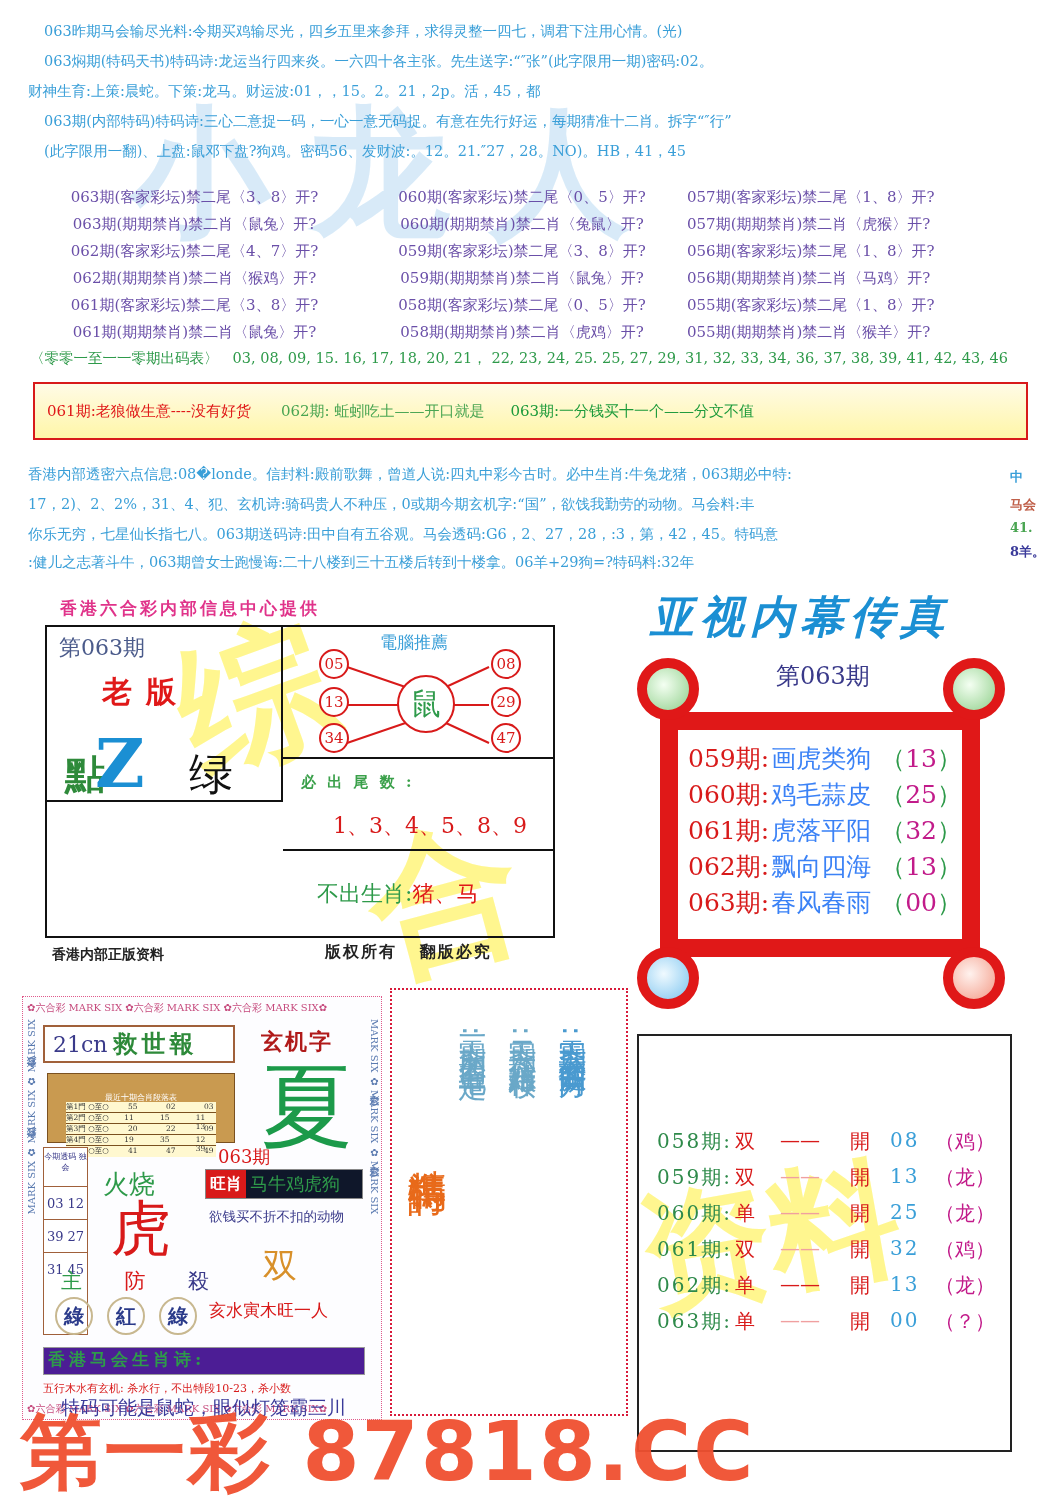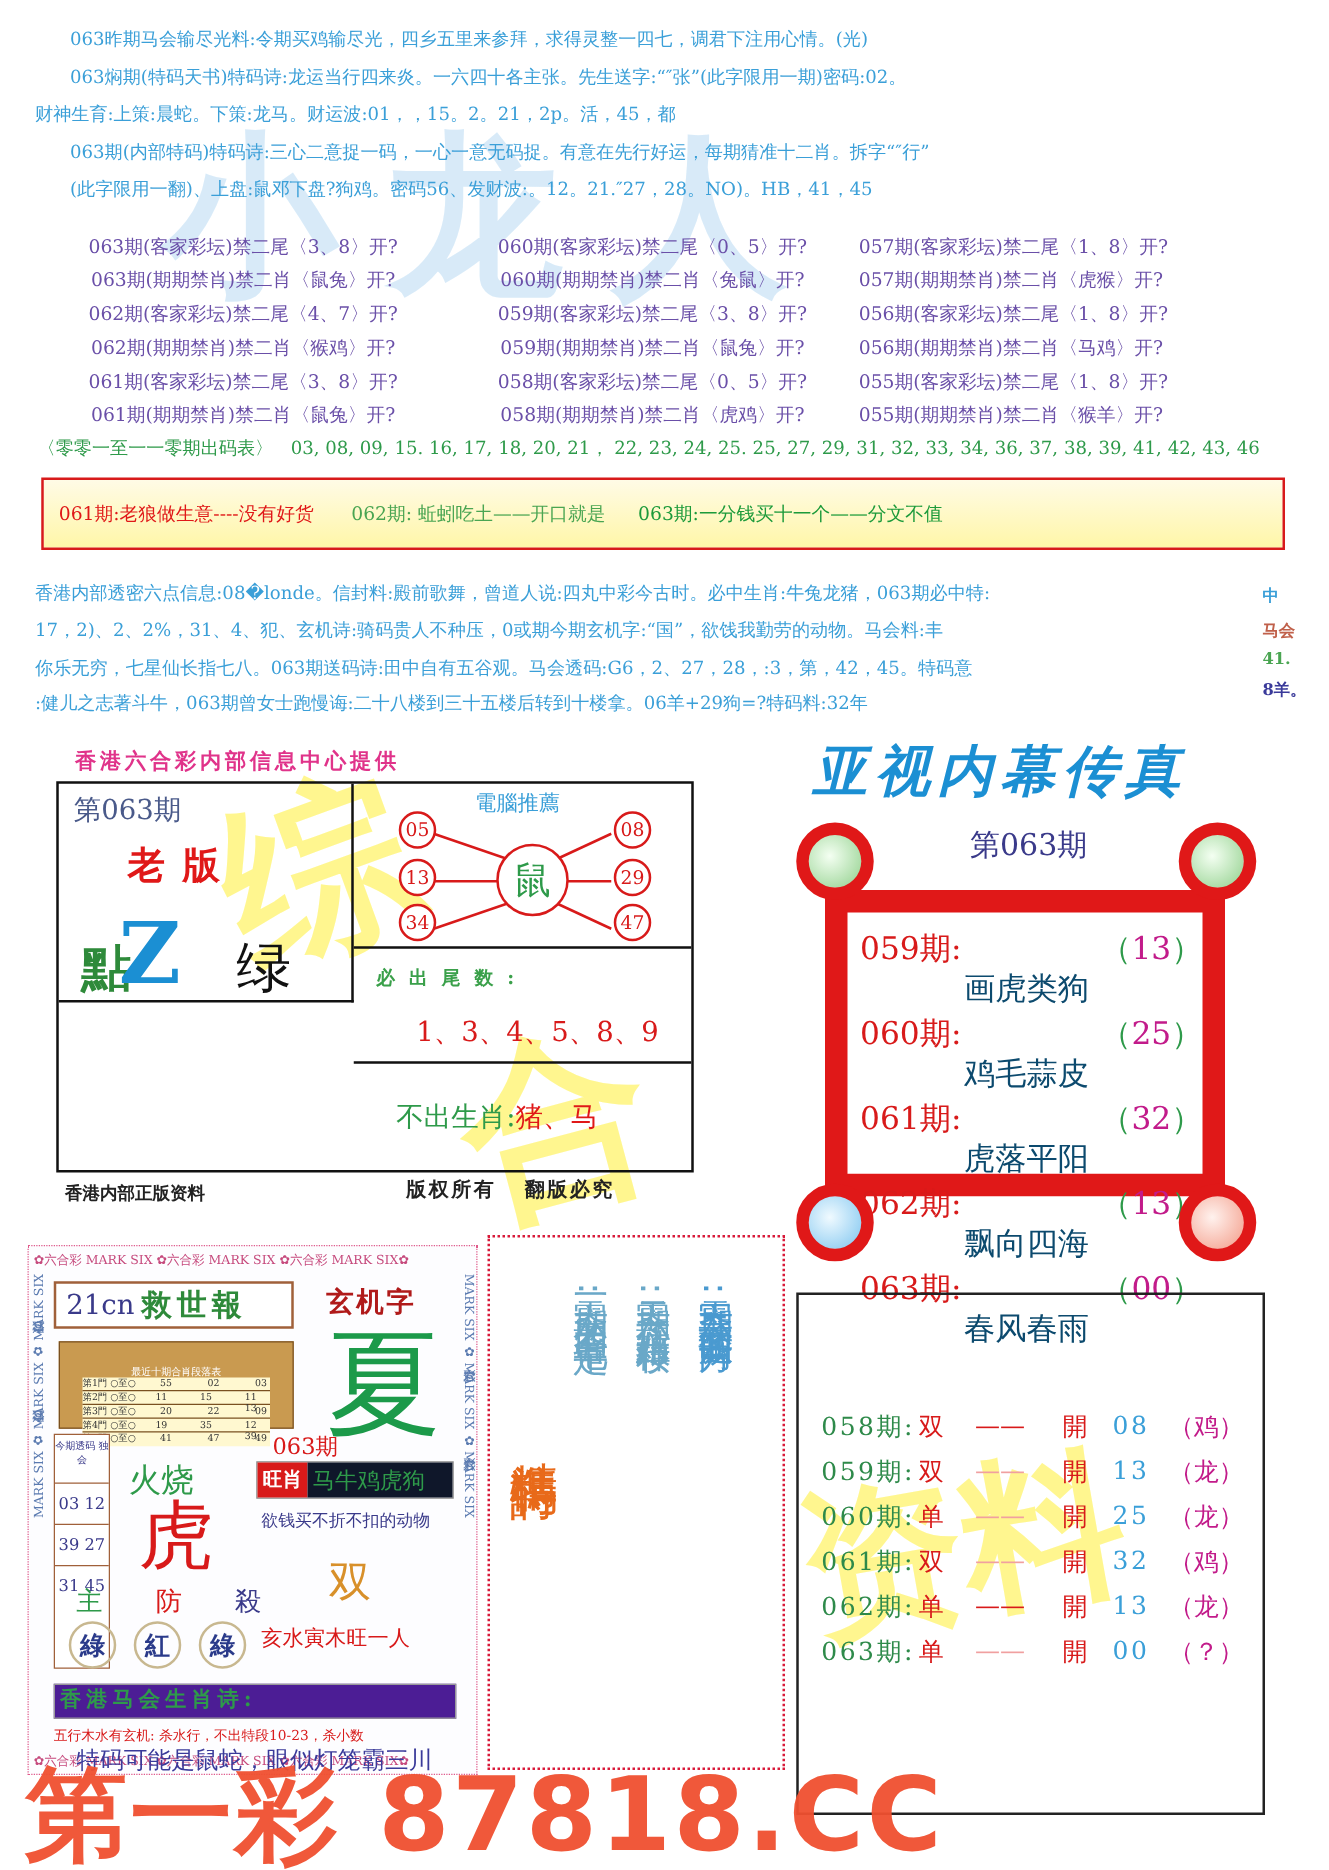--- a/index.html
+++ b/index.html
@@ -1,21 +1,21 @@
 <!DOCTYPE html>
 <html><head>
 <meta charset="utf-8">
 <style>
   * { box-sizing: border-box; margin: 0; padding: 0; }
   body { width: 1063px; height: 1496px; background: #ffffff; position: relative; overflow: hidden; font-family: "DejaVu Serif", serif; }
   .abs { position: absolute; }
   .bgmark { position: absolute; color: #cfe6f7; font-family: "DejaVu Sans", sans-serif; font-weight: bold; font-size: 140px; left: 130px; top: 80px; letter-spacing: 40px; opacity: 0.8; z-index: 0; }
   .ymark { position: absolute; color: #fff46a; font-family: "DejaVu Sans", sans-serif; font-weight: bold; opacity: 0.75; z-index: 1; font-size: 110px; }
   .layer { position: relative; z-index: 2; }
-  .top-line { position: absolute; left: 56px; font-size: 14.5px; color: #3a9fd8; white-space: nowrap; }
+  .top-line { position: absolute; left: 44px; font-size: 14.5px; color: #3a9fd8; white-space: nowrap; }
   .grid-line { position: absolute; left: 32px; font-size: 15px; color: #6a4fa8; white-space: nowrap; text-align: center; }
   .grid-line span { display: inline-block; }
   .codes-row { position: absolute; left: 30px; top: 349px; font-size: 14.5px; color: #2e9a4a; white-space: nowrap; }
   .codes-row .lbl { margin-right: 14px; }
   .banner { position: absolute; left: 33px; top: 382px; width: 995px; height: 58px; border: 2px solid #d81a1a; background: linear-gradient(#fffbe6, #fff6a8); display: flex; align-items: center; padding-left: 12px; font-size: 15px; white-space: nowrap; }
   .banner .b1 { color: #e01818; margin-right: 30px; }
   .banner .b2 { color: #4aa552; margin-right: 26px; }
   .banner .b3 { color: #1c9a3a; }
   .info-line { position: absolute; left: 28px; font-size: 14.5px; color: #3a9fd8; white-space: nowrap; }
   .side-note { position: absolute; left: 1010px; font-size: 13px; font-weight: bold; }
@@ -26,21 +26,21 @@
   .hk-right-top { position: absolute; left: 236px; top: 0; width: 270px; height: 132px; border-bottom: 2px solid #111; }
   .hk-right-mid { position: absolute; left: 236px; top: 132px; width: 270px; height: 92px; border-bottom: 2px solid #111; }
   .hk-right-bot { position: absolute; left: 236px; top: 224px; width: 270px; height: 87px; }
   .ball { position: absolute; width: 30px; height: 30px; border: 2px solid #d81a1a; border-radius: 50%; color: #d81a1a; font-size: 15px; display: flex; align-items: center; justify-content: center; background: #fff; }
   .bigball { position: absolute; width: 58px; height: 58px; border: 2px solid #d81a1a; border-radius: 50%; color: #2e9a4a; font-size: 30px; display: flex; align-items: center; justify-content: center; background: #fff; font-family: "DejaVu Sans", sans-serif; }
   .asia-title { position: absolute; left: 650px; top: 588px; font-size: 44px; color: #1b8fd3; font-family: "DejaVu Serif", serif; font-weight: bold; letter-spacing: 6px; font-style: italic; }
   .frame { position: absolute; left: 660px; top: 712px; width: 320px; height: 245px; border: 18px solid #e01818; background: #fff; }
   .corner { position: absolute; width: 62px; height: 62px; border-radius: 50%; border: 10px solid #e01818; }
   .frame-row { font-size: 25px; display: flex; white-space: nowrap; margin-bottom: 3px; }
   .frame-row .p { color: #d81a1a; }
-  .frame-row .t { color: #0c4a6e; margin-left: 2px; width: 140px; margin-top: 32px; }
+  .frame-row .t { color: #3b82f6; margin-left: 2px; width: 140px; }
   .frame-row .n { color: #2e9a4a; }
   .frame-row .n b { color: #c21b8a; font-weight: normal; }
   .ms-box { position: absolute; left: 22px; top: 996px; width: 360px; height: 424px; border: 1px dotted #e05a8a; background: #fdfdff; }
   .ms-strip { position: absolute; font-size: 10px; color: #c64a7d; white-space: nowrap; font-family: "DejaVu Serif", serif; }
   .vstrip { position: absolute; writing-mode: vertical-rl; font-size: 10px; color: #5a7ab0; white-space: nowrap; }
   .poem-box { position: absolute; left: 390px; top: 988px; width: 238px; height: 428px; border: 2px dotted #d81a3a; }
   .vcol { position: absolute; writing-mode: vertical-rl; font-size: 28px; color: #3a8fd0; font-family: "DejaVu Sans", sans-serif; letter-spacing: 2px; line-height: 1; }
   .pig-box { position: absolute; left: 637px; top: 1034px; width: 375px; height: 418px; border: 2px solid #222; }
   .pig-title { position: absolute; left: 40px; top: 30px; font-size: 27px; color: #d81a1a; font-weight: bold; letter-spacing: 6px; font-family: "DejaVu Sans", sans-serif; }
   .pig-row { position: absolute; left: 18px; font-size: 20px; white-space: nowrap; display: flex; }

